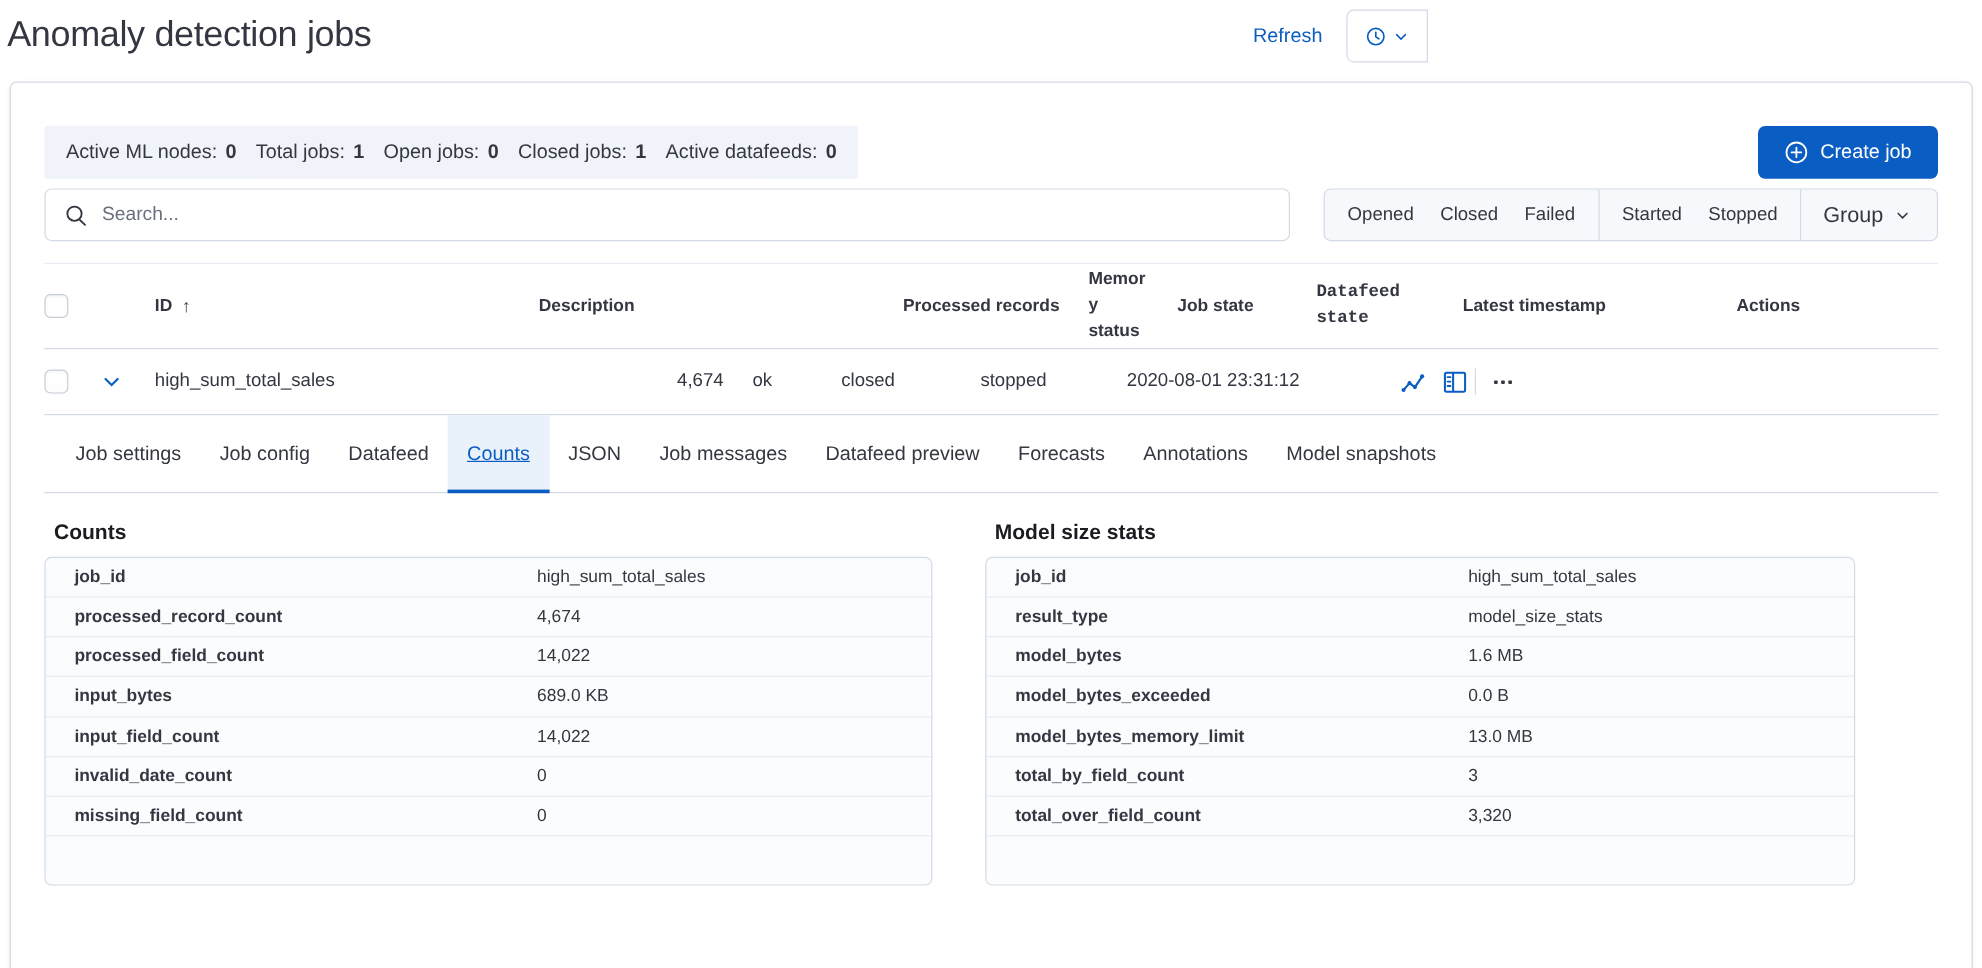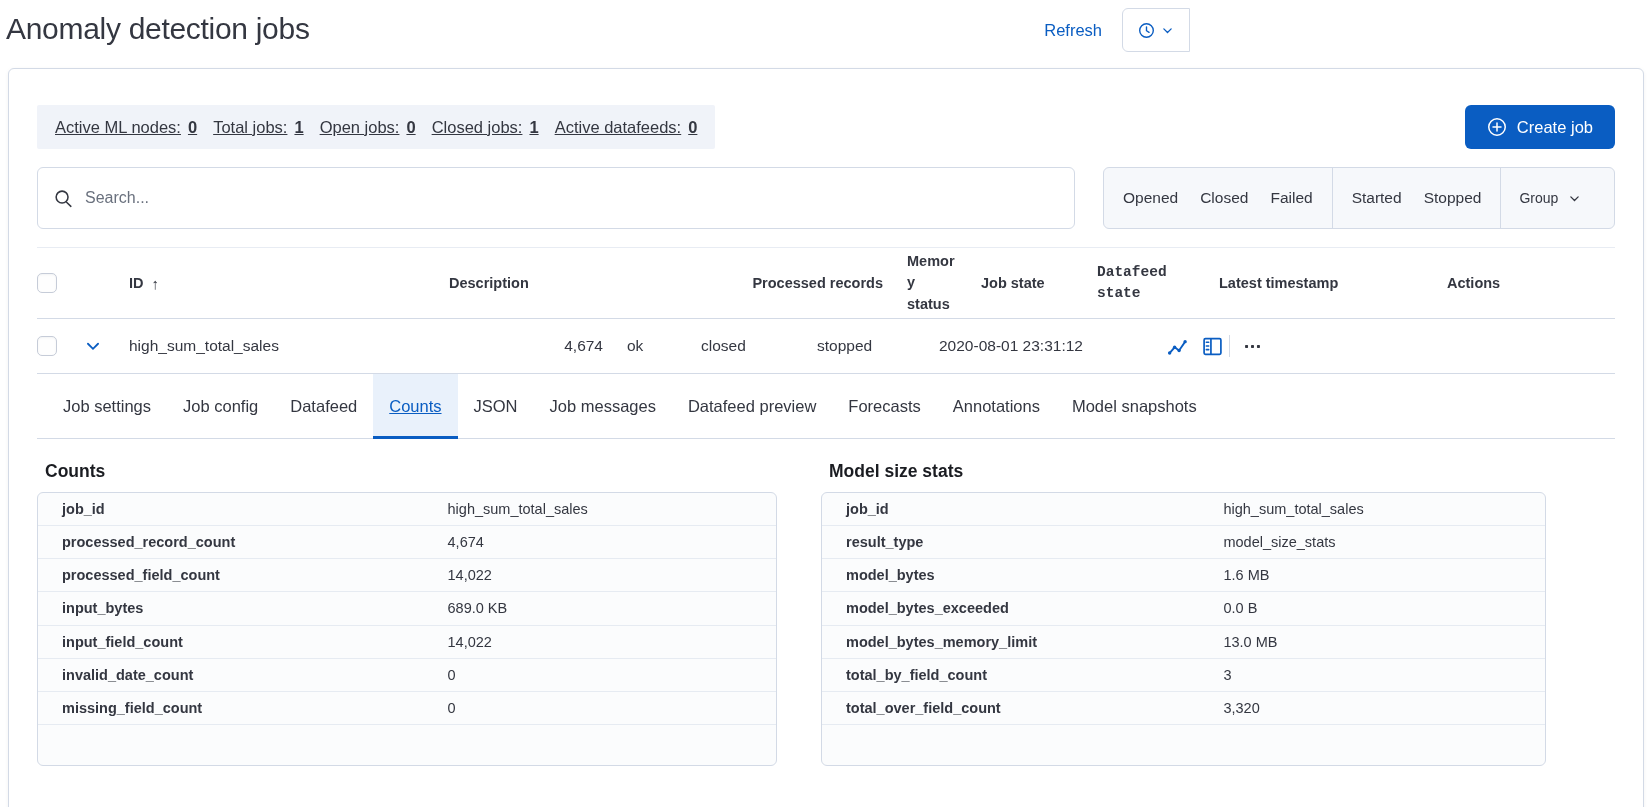--- a/index.html
+++ b/index.html
@@ -18,42 +18,42 @@
     font-size:15.5px; color:#343741; cursor:pointer; }
 
   
   .main-panel { position:absolute; left:8px; right:8px; top:68px; height:880px; background:#fff;
     border:1px solid #d3dae6; border-radius:6px; box-shadow:0 1px 4px rgba(0,0,0,0.05);
     padding:36px 28px 0 28px; }
 
   .stats-row { display:flex; align-items:flex-start; justify-content:space-between; }
   .stats-bar { display:inline-flex; align-items:center; gap:16px; height:44px; padding:0 18px;
     background:#f0f3f9; border-radius:2px; font-size:16.5px; }
-  .stat { display:flex; gap:7px;text-decoration:underline; }
+  .stat { display:flex; gap:7px; }
   .stat b { font-weight:700; }
   .create-job-btn { height:44px; padding:0 22px; background:#0a5dc2; color:#fff; border:none; border-radius:6px;
     font-size:16.5px; font-weight:500; display:flex; align-items:center; gap:10px; cursor:pointer;
     font-family:"Liberation Sans", sans-serif; }
 
   
-  .search-row { margin-top:18px; display:flex; gap:28px; height:62px; }
+  .search-row { margin-top:8px; display:flex; gap:28px; height:44px; }
   .search-box { flex:1; border:1px solid #d3dae6; border-radius:6px; background:#fff;
     display:flex; align-items:center; padding:0 16px; gap:12px; }
   .search-box svg { color:#343741; flex:none; }
   .search-box input { border:none; outline:none; flex:1; font-size:16px; color:#343741;
     font-family:"Liberation Sans", sans-serif; background:transparent; }
   .search-box input::placeholder { color:#69707d; }
   .filter-group { width:512px; border:1px solid #d3dae6; border-radius:6px; background:#f6f8fb;
     display:flex; align-items:stretch; overflow:hidden; }
   .filter-section { display:flex; align-items:center; padding:0 8px; }
   .filter-btn { background:none; border:none; font-size:15.5px; color:#343741; padding:0 11px; cursor:pointer;
     font-family:"Liberation Sans", sans-serif; }
   .filter-divider { width:1px; background:#d3dae6; }
   .group-section { flex:1; display:flex; align-items:center; padding:0 6px; }
-  .group-btn { background:none; border:none; font-size:14px; color:#343741; padding:0 12px; cursor:pointer;
+  .group-btn { background:none; border:none; font-size:18px; color:#343741; padding:0 12px; cursor:pointer;
     display:flex; align-items:center; gap:10px; font-family:"Liberation Sans", sans-serif;text-align:right; }
 
   
   .jobs-table { margin-top:18px; }
   .thead { display:flex; align-items:center; height:72px; border-top:1px solid #e8ecf3;
     border-bottom:1px solid #d3dae6; font-size:14.5px; font-weight:700; }
   .trow { display:flex; align-items:center; padding:16px 0; border-bottom:1px solid #d3dae6; font-size:15.5px; }
   .col-check { width:36px; display:flex; align-items:center; }
   .col-exp   { width:40px; display:flex; align-items:center; justify-content:center; }
   .col-id    { width:320px; padding-left:16px; display:flex; align-items:center; gap:8px; }

